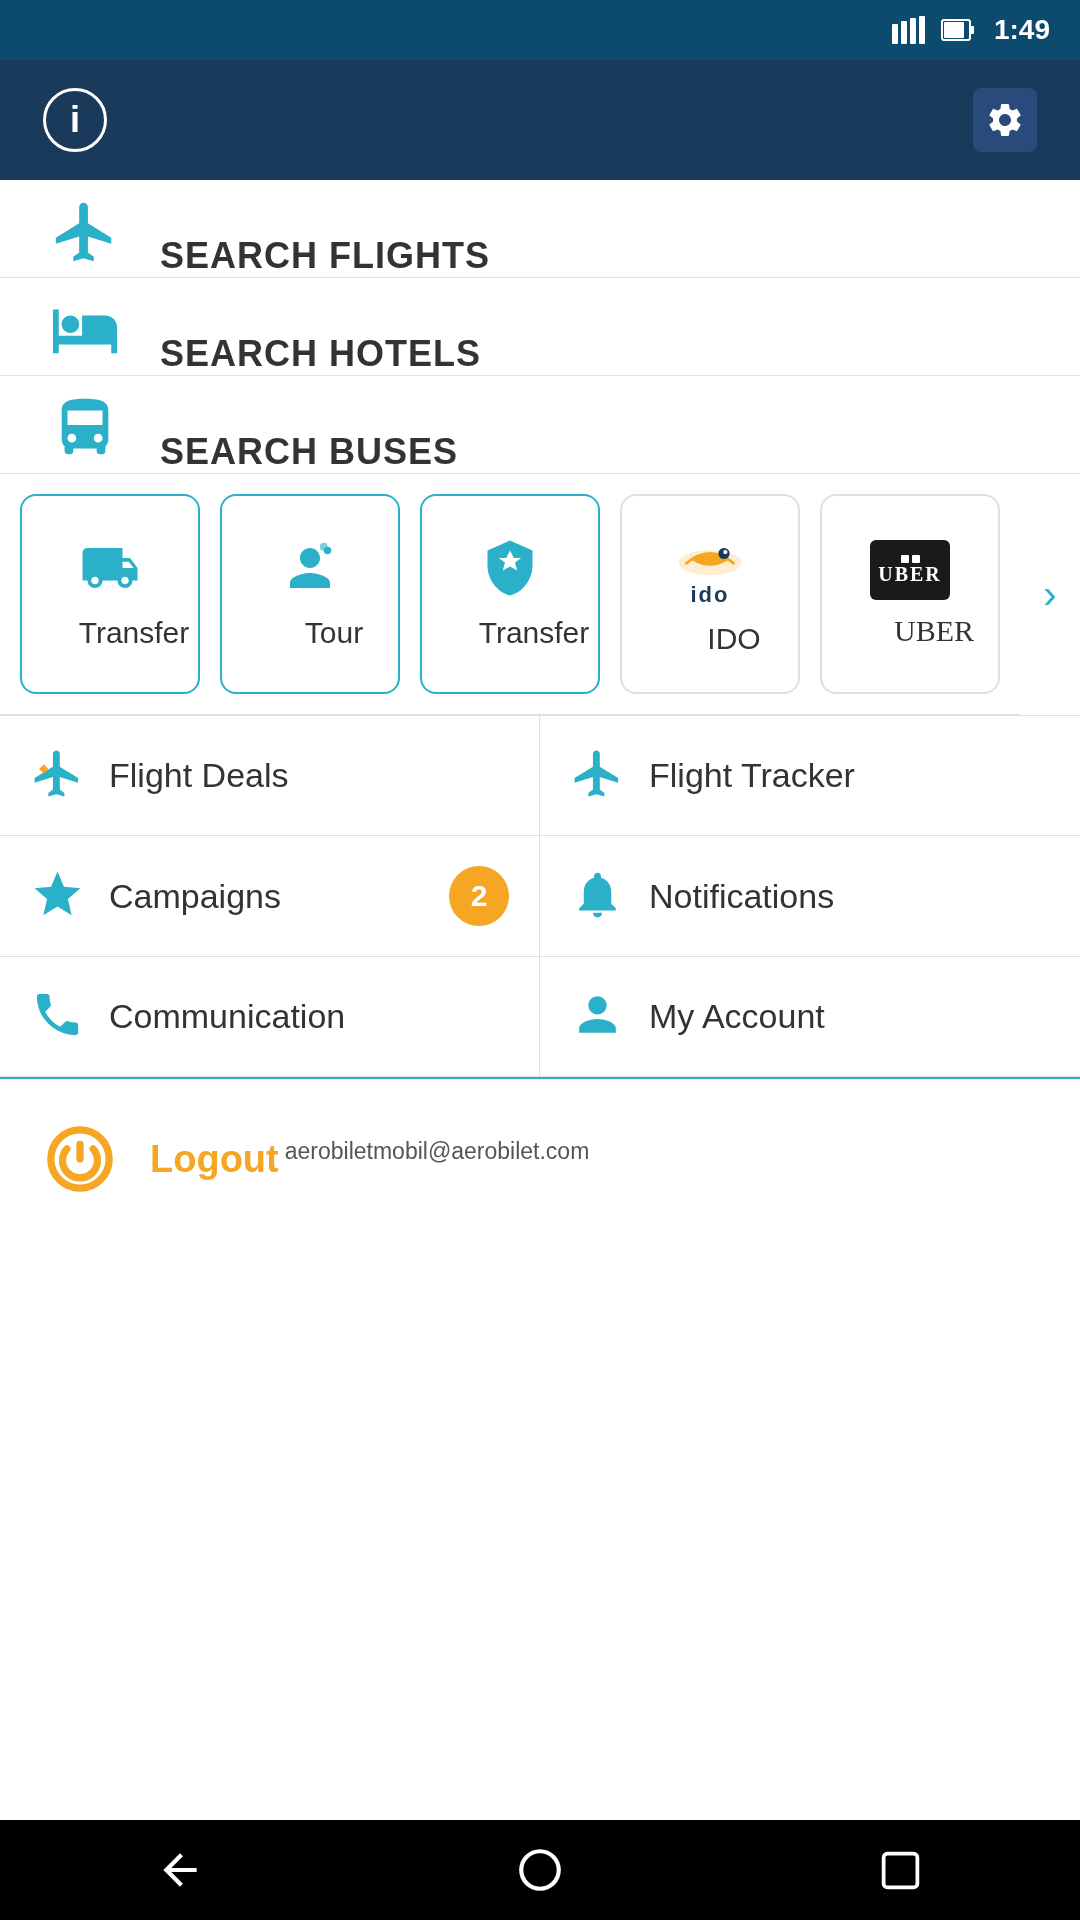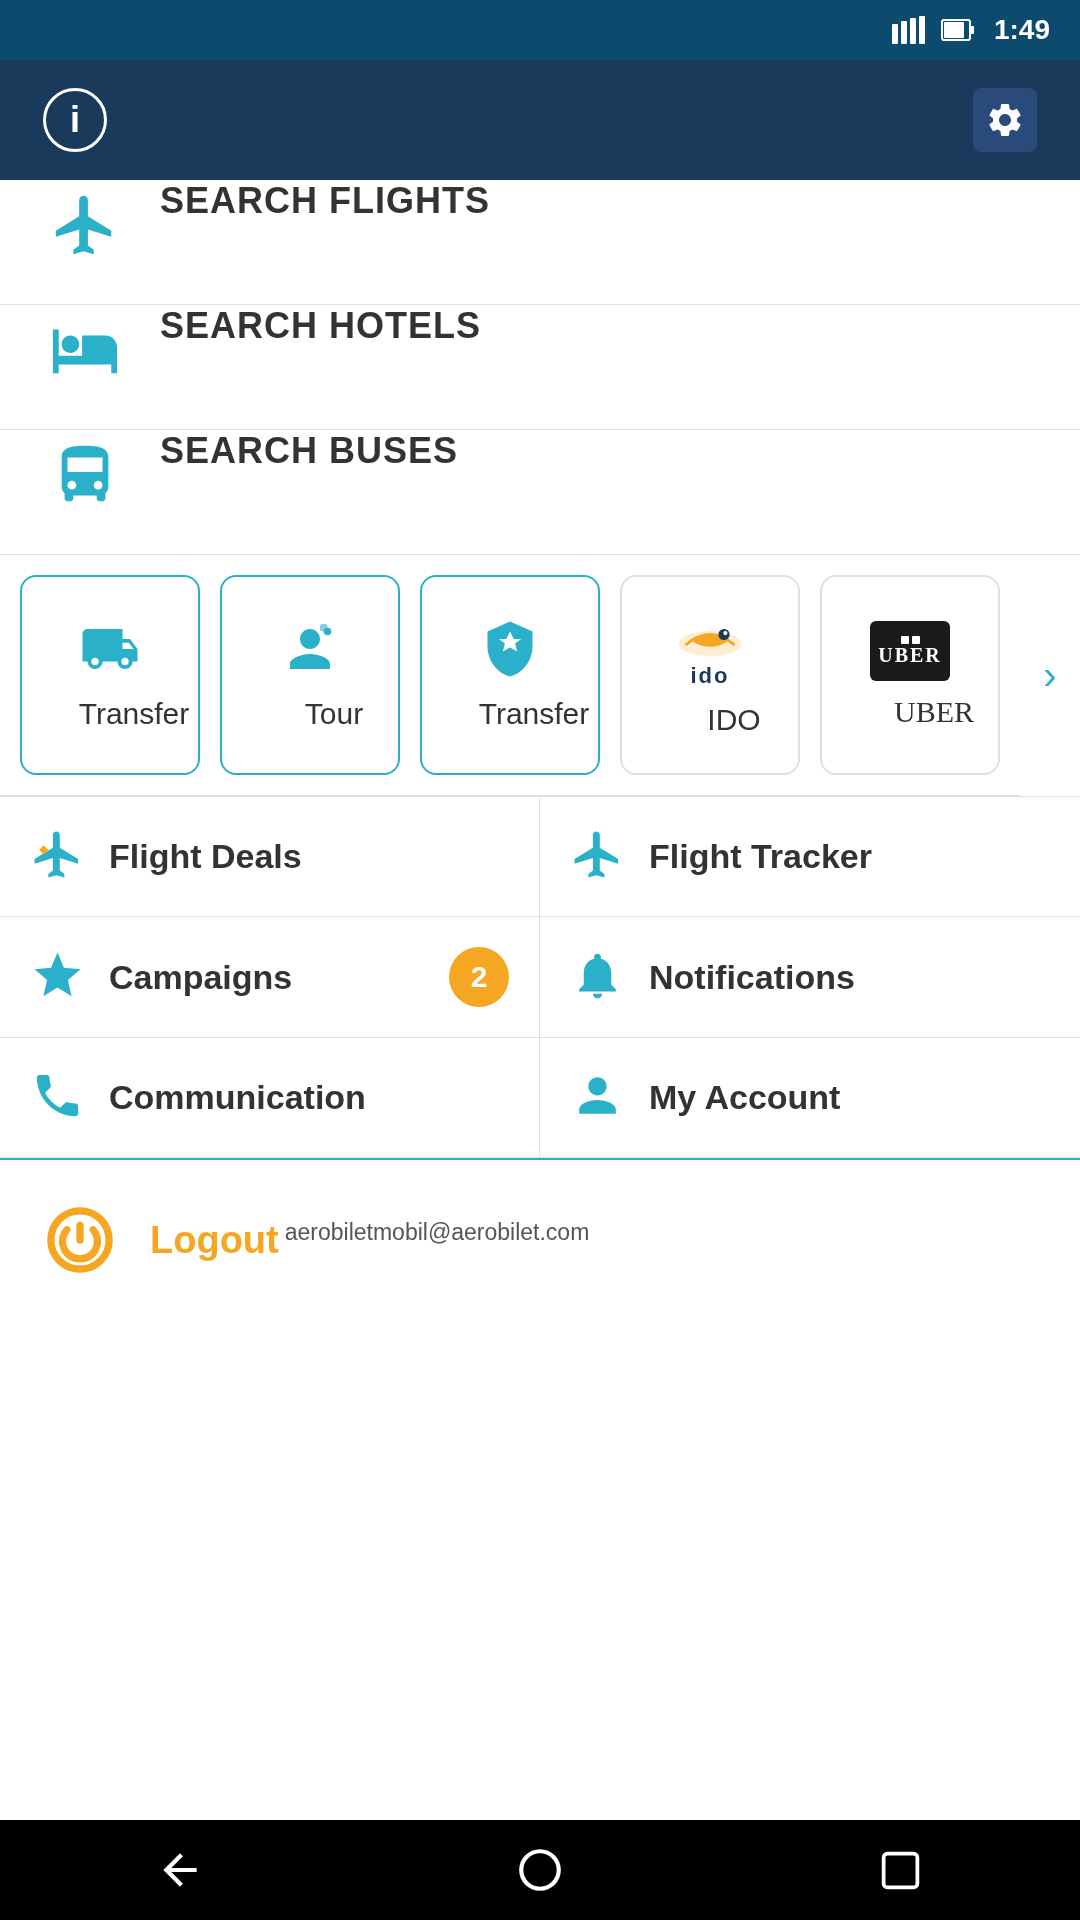--- a/index.html
+++ b/index.html
@@ -76,23 +76,23 @@
     }
 
     
     .menu-list {
       background: #ffffff;
       flex: 1;
     }
 
     .menu-item {
       display: flex;
-      align-items: flex-start;
+      align-items: flex-end;
       padding: 0 40px;
-      height: 125px;
+      height: 98px;
       border-bottom: 1px solid #e0e0e0;
       cursor: pointer;
     }
     .menu-item-icon {
       width: 90px;
       height: 90px;
       display: flex;
       align-items: center;
       justify-content: center;
       margin-right: 30px;
@@ -161,21 +161,21 @@
       border-bottom: 1px solid #e0e0e0;
       cursor: pointer;
       position: relative;
       gap: 24px;
     }
     .menu-grid-item:nth-child(odd) {
       border-right: 1px solid #e0e0e0;
     }
     .menu-grid-label {
       font-size: 34px;
-      font-weight: 700;
+      font-weight: 400;
       color: #333;
     }
     .badge {
       width: 60px;
       height: 60px;
       background: #f5a623;
       border-radius: 50%;
       display: flex;
       align-items: center;
       justify-content: center;

